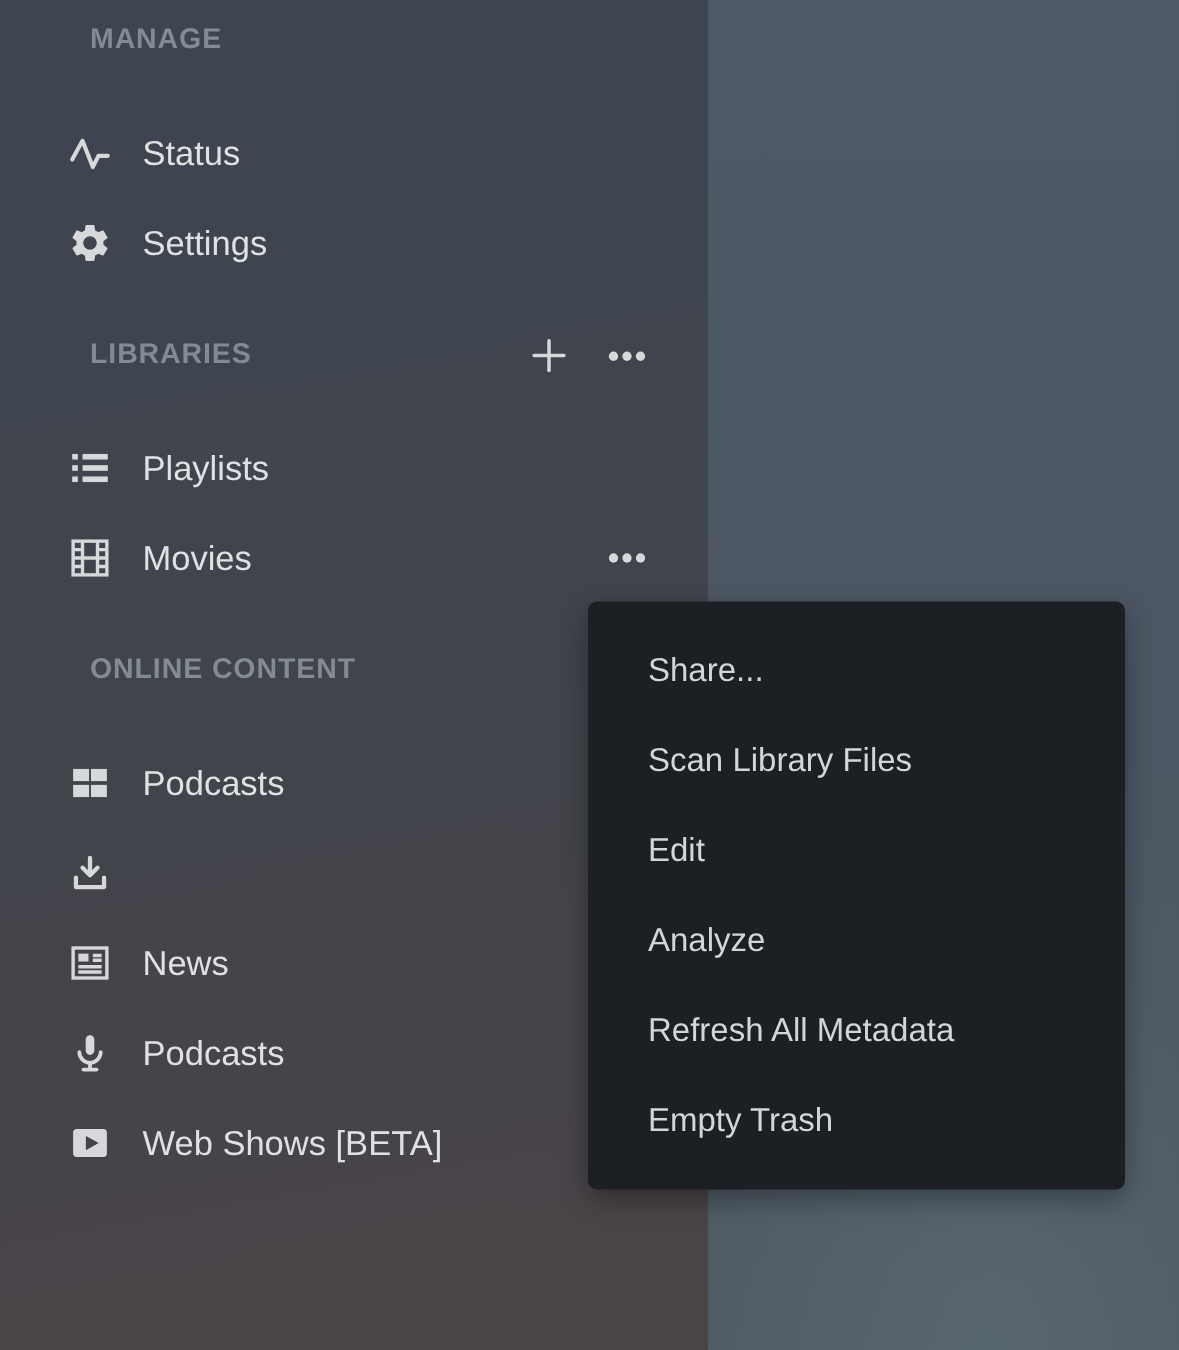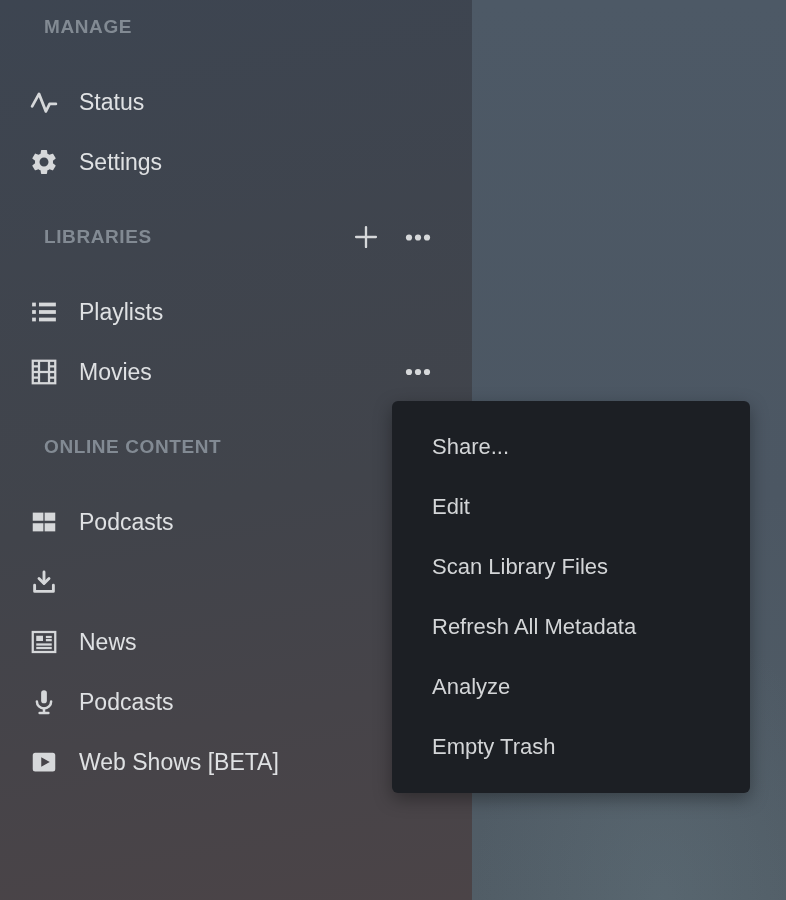--- a/index.html
+++ b/index.html
@@ -12,21 +12,21 @@
     position:absolute;left:472px;top:600px;width:314px;height:300px;
     background:radial-gradient(ellipse at 60% 100%, rgba(110,130,140,0.25) 0%, rgba(110,130,140,0) 70%);
     pointer-events:none;
   }
   
   .sidebar{
     position:absolute;left:0;top:0;width:472px;height:900px;
     background:linear-gradient(170deg,#3d4551 0%,#41444b 55%,#4b4447 100%);
     box-sizing:border-box;
   }
-  .section{margin-top:18px;}
+  .section{margin-top:18px;margin-left:16px;}
   .section:first-child{margin-top:0;}
   .section-header{
     height:54px;display:flex;align-items:center;
     padding:0 40px 0 44px;box-sizing:border-box;
   }
   .section-header .hdr-label{
     font-size:19px;font-weight:700;letter-spacing:0.6px;
     color:#828a93;text-transform:uppercase;
   }
   .hdr-actions{margin-left:auto;display:flex;align-items:center;gap:24px;}
@@ -211,18 +211,18 @@
           </svg>
         </span>
         <span class="nav-label">Web Shows [BETA]</span>
       </div>
     </div>
   </div>
 </nav>
 
 <div class="context-menu">
   <div class="menu-item">Share...</div>
+  <div class="menu-item">Scan Library Files</div>
   <div class="menu-item">Edit</div>
-  <div class="menu-item">Scan Library Files</div>
+  <div class="menu-item">Analyze</div>
   <div class="menu-item">Refresh All Metadata</div>
-  <div class="menu-item">Analyze</div>
   <div class="menu-item">Empty Trash</div>
 </div>
 
 </body></html>

